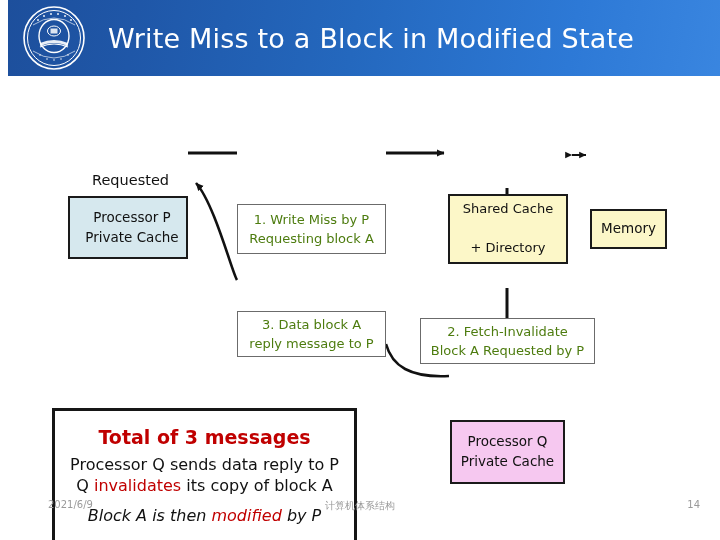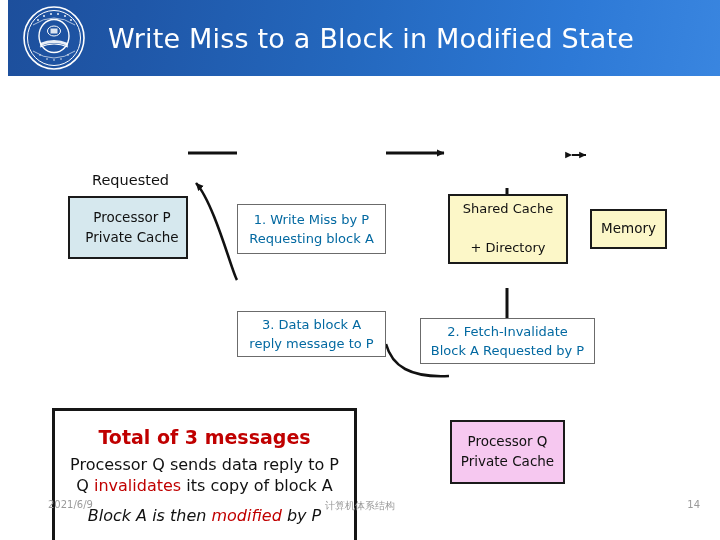--- a/index.html
+++ b/index.html
@@ -63,21 +63,21 @@
   #shared-cache{left:448px;top:118px;width:120px;height:70px;background:#fcf7c8;font-size:13px;}
   #memory{left:590px;top:133px;width:77px;height:40px;background:#fcf7c8;font-size:13.5px;}
   #proc-q{left:450px;top:344px;width:115px;height:64px;background:#f6c8f0;font-size:13.5px;}
 
   .msgbox{
     position:absolute;box-sizing:border-box;
     border:1px solid #6b6b6b;background:#ffffff;
     display:flex;flex-direction:column;
     align-items:center;justify-content:center;
     font-family:"DejaVu Sans","Liberation Sans",sans-serif;
-    font-size:13px;color:#0369a1;line-height:1.5;text-align:center;
+    font-size:13px;color:#4d7c0f;line-height:1.5;text-align:center;
   }
   #msg1{left:237px;top:128px;width:149px;height:50px;}
   #msg3{left:237px;top:235px;width:149px;height:46px;}
   #msg2{left:420px;top:242px;width:175px;height:46px;}
 
   
   .summary{
     position:absolute;left:52px;top:332px;width:305px;height:136px;
     box-sizing:border-box;
     border:3px solid #161616;background:#ffffff;

